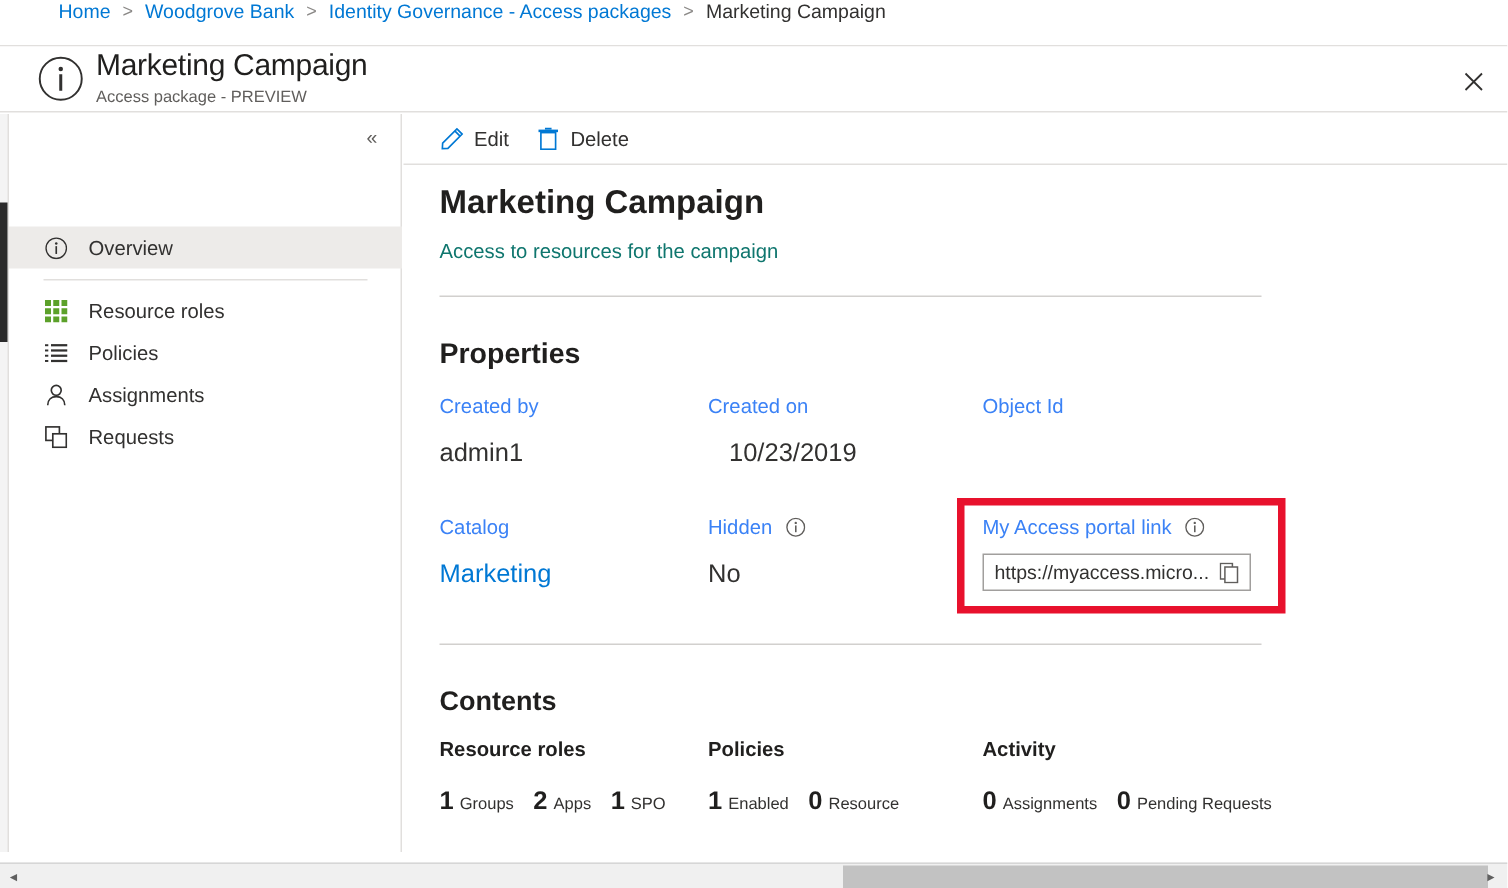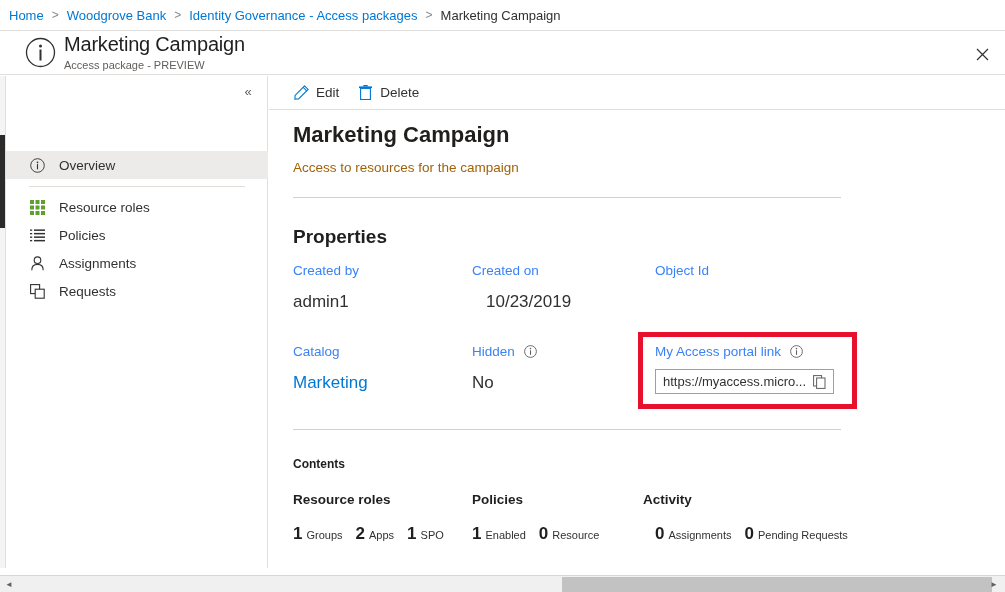--- a/index.html
+++ b/index.html
@@ -17,22 +17,21 @@
     font-size: 13px;
     position: relative;
   }
 
   
   #breadcrumb-bar {
     position: absolute;
     left: 0; top: 0;
     width: 1005px; height: 31px;
     display: flex;
-    align-items: center;
-    padding-left: 9px;
+    padding-left: 39px;
     background: #ffffff;
     border-bottom: 1px solid #e1dfdd;
     font-size: 13px;
     white-space: nowrap;
   }
   .crumb-link { color: #0078d4; cursor: pointer; }
   .crumb-current { color: #323130; }
   .crumb-sep {
     color: #8a8886;
     margin: 0 8px;
@@ -173,21 +172,21 @@
     position: absolute;
     left: 24px; top: 12px;
     font-size: 22px;
     font-weight: bold;
     color: #201f1e;
   }
   #pkg-desc {
     position: absolute;
     left: 24px; top: 50px;
     font-size: 13.5px;
-    color: #a16207;
+    color: #0f766e;
   }
   .rule {
     position: absolute;
     left: 24px;
     width: 548px;
     border-top: 1px solid #d2d0ce;
   }
   #rule-1 { top: 87px; }
   #rule-2 { top: 319px; }
 
@@ -248,21 +247,21 @@
     width: 27px; height: 23px;
     display: flex;
     align-items: center;
     justify-content: center;
     cursor: pointer;
   }
 
   #contents-heading {
     position: absolute;
     left: 24px; top: 347px;
-    font-size: 12px;
+    font-size: 18px;
     font-weight: bold;
     color: #201f1e;
   }
   .contents-col-title {
     position: absolute;
     top: 382px;
     font-size: 13.5px;
     font-weight: bold;
     color: #201f1e;
   }
@@ -515,21 +514,21 @@
   </div>
 
   <div id="link-highlight"></div>
 
   <div class="rule" id="rule-2"></div>
 
   <div id="contents-heading">Contents</div>
 
   <div class="contents-col-title" style="left:24px;">Resource roles</div>
   <div class="contents-col-title" style="left:203px;">Policies</div>
-  <div class="contents-col-title" style="left:374px;text-align:right;">Activity</div>
+  <div class="contents-col-title" style="left:386px;text-align:right;">Activity</div>
 
   <div class="stat-row" style="left:24px;">
     <span class="stat">
       <span class="stat-num">1</span>
       <span class="stat-label">Groups</span>
     </span>
     <span class="stat">
       <span class="stat-num">2</span>
       <span class="stat-label">Apps</span>
     </span>

